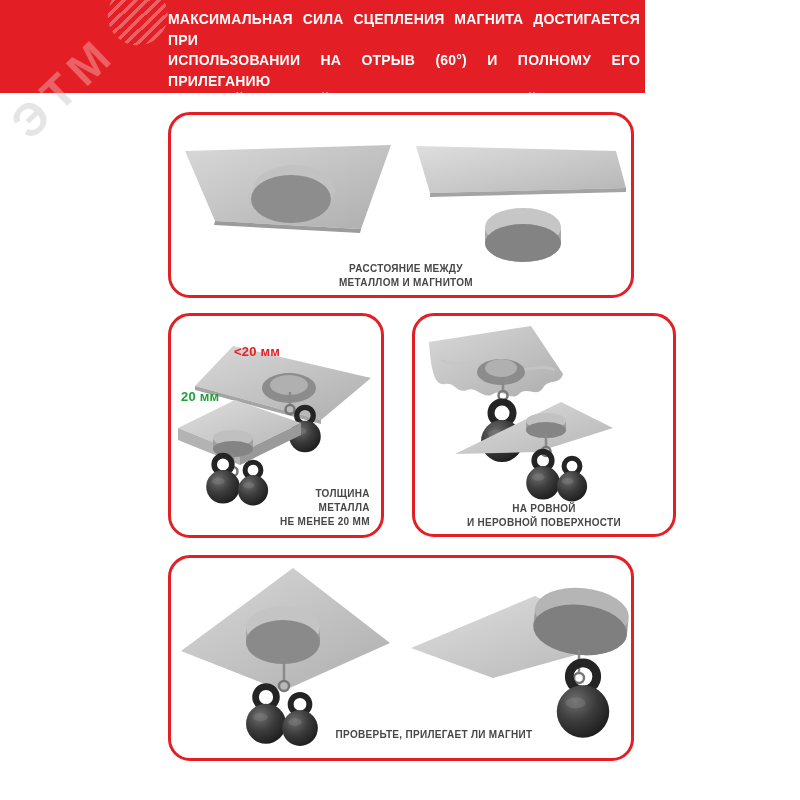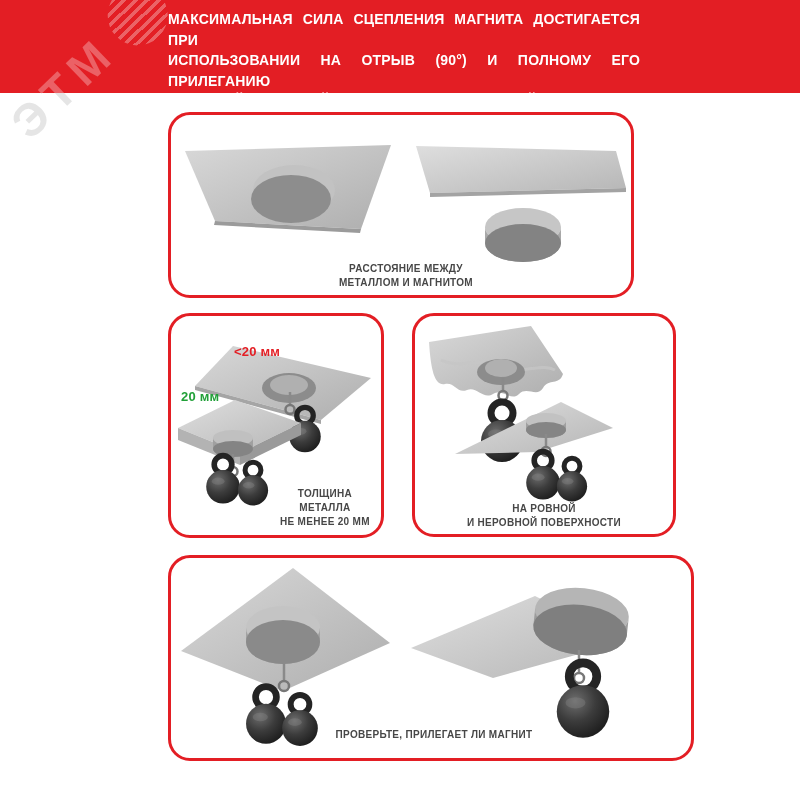--- a/index.html
+++ b/index.html
@@ -5,47 +5,47 @@
   html,body{margin:0;padding:0;background:#fff;}
   .page{position:relative;width:800px;height:800px;background:#fff;overflow:hidden;
         font-family:"Liberation Sans",sans-serif;}
   :root{
     --accent:#e31e24;
     --green:#21a038;
     --caption:#474747;
     --header-text:#ffffff;
   }
   
-  .header-band{position:absolute;left:0;top:0;width:800px;height:93px;background:var(--accent);}
+  .header-band{position:absolute;left:0;top:0;width:645px;height:93px;background:var(--accent);}
   .header-text{position:absolute;left:168px;top:9px;width:472px;color:var(--header-text);
                font-weight:bold;font-size:14px;line-height:20.5px;letter-spacing:.2px;}
   .header-text .hline{text-align:justify;text-align-last:justify;white-space:normal;}
   
   .wm-clip-header{position:absolute;left:0;top:0;width:320px;height:93px;overflow:hidden;
                   color:rgba(255,255,255,.30);pointer-events:none;}
   .wm-clip-body{position:absolute;left:0;top:93px;width:320px;height:240px;overflow:hidden;
                 color:rgba(70,70,70,.14);pointer-events:none;}
   .wm-inner{position:absolute;left:19px;display:flex;align-items:center;gap:12px;height:60px;
             transform:rotate(-44deg);transform-origin:0 50%;
             font-weight:bold;font-size:46px;letter-spacing:8px;white-space:nowrap;}
   .wm-clip-header .wm-inner{top:100px;}
   .wm-clip-body  .wm-inner{top:7px;}
   .wm-globe{width:60px;height:60px;border-radius:50%;flex:0 0 auto;
             background:repeating-linear-gradient(180deg,currentColor 0 3.5px,transparent 3.5px 8px);}
   
   .panel{position:absolute;background:#fff;border:3px solid var(--accent);border-radius:22px;box-sizing:border-box;}
   #panel-distance {left:168px;top:112px;width:466px;height:186px;}
   #panel-thickness{left:168px;top:313px;width:216px;height:225px;}
   #panel-surface  {left:412px;top:313px;width:264px;height:224px;}
-  #panel-contact  {left:168px;top:555px;width:526px;height:206px;}
+  #panel-contact  {left:168px;top:555px;width:466px;height:206px;}
   .panel svg{position:absolute;left:0;top:0;}
   .cap{position:absolute;color:var(--caption);font-size:10px;font-weight:bold;
        letter-spacing:.3px;line-height:13.5px;}
   .cap-distance{left:0;right:0;top:147px;text-align:center;padding-left:10px;}
-  .cap-thickness{left:109px;top:171px;line-height:14px;text-align:center;}
+  .cap-thickness{left:109px;top:171px;line-height:14px;text-align:right;}
   .cap-surface{left:0;right:0;top:186px;text-align:center;}
   .cap-contact{left:120px;width:286px;top:170px;text-align:center;}
   .mm-label{position:absolute;font-size:13px;font-weight:bold;letter-spacing:.2px;}
   .label-bad {left:63px;top:28px;color:var(--accent);}
   .label-good{left:10px;top:73px;color:var(--green);}
 </style>
 </head>
 <body>
 
 <div class="page">
@@ -73,21 +73,21 @@
       <g id="hook">
         <line x1="0" y1="0" x2="0" y2="13" stroke="#8a8a8a" stroke-width="2.5"></line>
         <circle cx="0" cy="17.5" r="4.5" fill="none" stroke="#777777" stroke-width="2.5"></circle>
       </g>
     </defs>
   </svg>
 
   <div class="header-band">
     <div class="header-text">
       <div class="hline">МАКСИМАЛЬНАЯ СИЛА СЦЕПЛЕНИЯ МАГНИТА ДОСТИГАЕТСЯ ПРИ</div>
-      <div class="hline">ИСПОЛЬЗОВАНИИ НА ОТРЫВ (90°) И ПОЛНОМУ ЕГО ПРИЛЕГАНИЮ</div>
+      <div class="hline">ИСПОЛЬЗОВАНИИ НА ОТРЫВ (60°) И ПОЛНОМУ ЕГО ПРИЛЕГАНИЮ</div>
       <div class="hline">К РОВНОЙ СТАЛЬНОЙ ПОВЕРХНОСТИ ТОЛЩИНОЙ НЕ МЕНЕЕ 20 ММ</div>
     </div>
   </div>
 
   <div class="wm-clip-header">
     <div class="wm-inner">
       <span>ЭТМ</span>
       <span class="wm-globe"></span>
     </div>
   </div>

